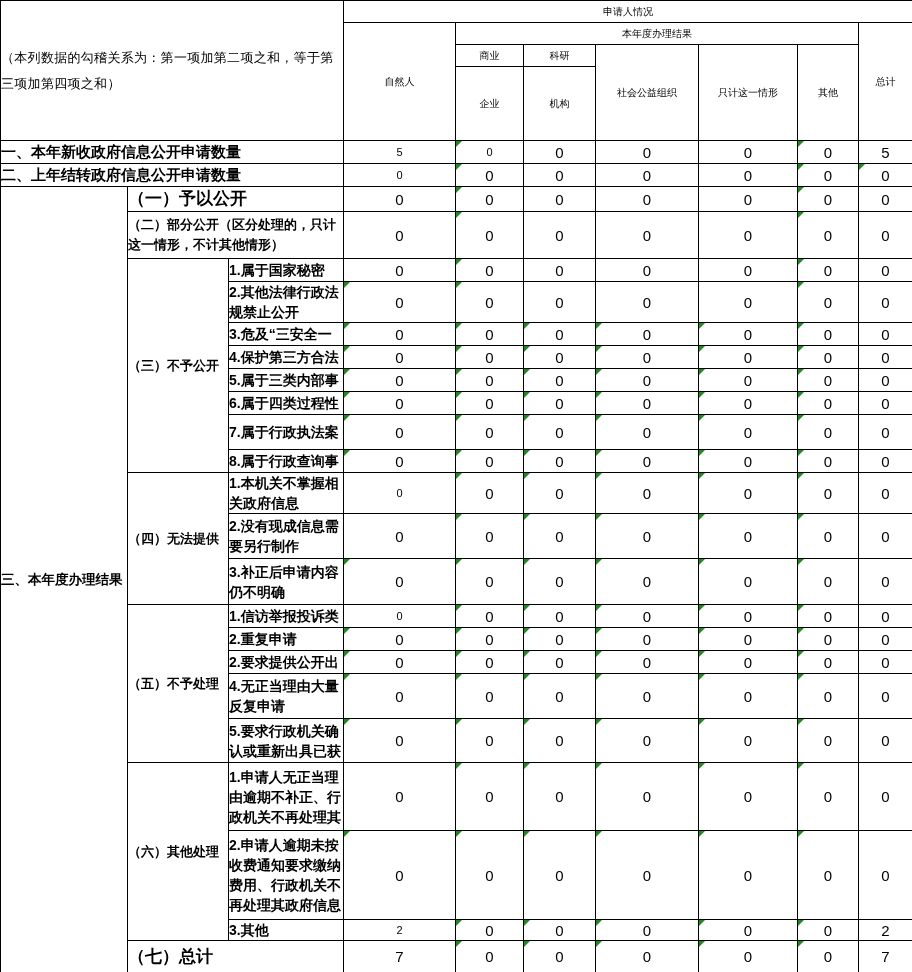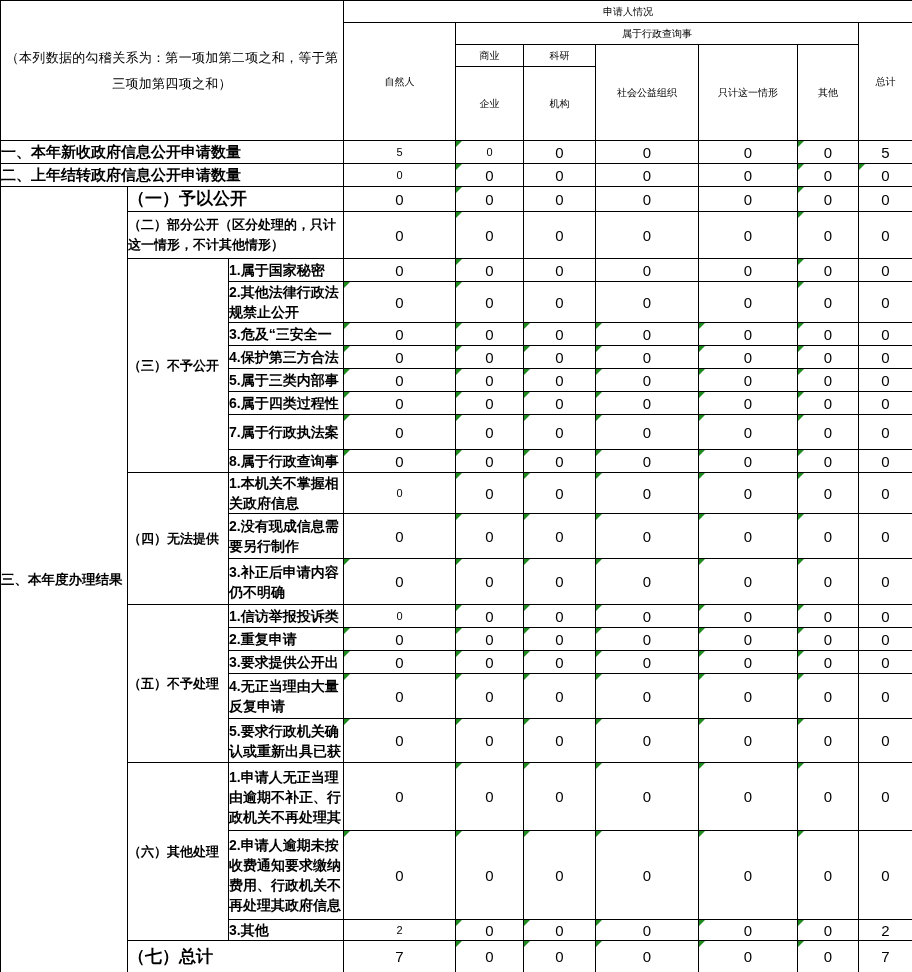--- a/index.html
+++ b/index.html
@@ -1,19 +1,19 @@
 <!DOCTYPE html>
 <html><head>
 <meta charset="utf-8">
 <style>
   html,body{margin:0;padding:0;background:#fff;}
   body{width:912px;height:972px;overflow:hidden;font-family:"Liberation Sans",sans-serif;}
   table.report{border-collapse:collapse;table-layout:fixed;width:912px;}
   table.report td{border:1px solid #000;padding:0;overflow:hidden;color:#000;}
-  td.desc{text-align:center;vertical-align:middle;padding:0 4px;font-size:13px;letter-spacing:0.3px;line-height:26px;}
+  td.desc{text-align:left;vertical-align:middle;padding:0 4px;font-size:13px;letter-spacing:0.3px;line-height:26px;}
   td.hc{text-align:center;vertical-align:middle;font-size:10px;}
   td.lbl{text-align:left;vertical-align:middle;line-height:20px;padding:1px 1px 1px 3px;font-weight:bold;}
   td.top{font-size:15px;}
   td.sec{font-size:13.5px;white-space:nowrap;padding-left:2px;}
   td.mid{font-size:17px;}
   td.mid.long{font-size:13px;}
   td.grp{font-size:13px;white-space:nowrap;}
   td.sub{font-size:14px;margin-top:17px;}
   td.v{position:relative;text-align:center;vertical-align:middle;font-size:15px;}
   td.v.sm{font-size:11px;}
@@ -36,21 +36,21 @@
       <col style="width:54px">
   </colgroup>
 
   <tbody>
       <tr style="height:22px">
     <td class="desc" rowspan="4" colspan="3">（本列数据的勾稽关系为：第一项加第二项之和，等于第三项加第四项之和）</td>
     <td class="hc" colspan="7">申请人情况</td>
   </tr>
   <tr style="height:22px">
     <td class="hc" rowspan="3">自然人</td>
-    <td class="hc" colspan="5">属于行政查询事</td>
+    <td class="hc" colspan="5">本年度办理结果</td>
     <td class="hc" rowspan="3">总计</td>
   </tr>
   <tr style="height:22px">
     <td class="hc">商业</td>
     <td class="hc">科研</td>
     <td class="hc" rowspan="2">社会公益组织</td>
     <td class="hc" rowspan="2">只计这一情形</td>
     <td class="hc" rowspan="2">其他</td>
   </tr>
   <tr style="height:74px">
@@ -226,21 +226,21 @@
         <td class="lbl sub">2.重复申请</td>
         <td class="v"><span class="tri"></span><span>0</span></td>
         <td class="v"><span class="tri"></span><span>0</span></td>
         <td class="v"><span class="tri"></span><span>0</span></td>
         <td class="v"><span class="tri"></span><span>0</span></td>
         <td class="v"><span class="tri"></span><span>0</span></td>
         <td class="v"><span class="tri"></span><span>0</span></td>
         <td class="v"><span>0</span></td>
       </tr>
   <tr style="height:23px">
-        <td class="lbl sub">3.要求提供公开出</td>
+        <td class="lbl sub">2.要求提供公开出</td>
         <td class="v"><span class="tri"></span><span>0</span></td>
         <td class="v"><span class="tri"></span><span>0</span></td>
         <td class="v"><span class="tri"></span><span>0</span></td>
         <td class="v"><span class="tri"></span><span>0</span></td>
         <td class="v"><span class="tri"></span><span>0</span></td>
         <td class="v"><span class="tri"></span><span>0</span></td>
         <td class="v"><span>0</span></td>
       </tr>
   <tr style="height:45px">
         <td class="lbl sub">4.无正当理由大量反复申请</td>

